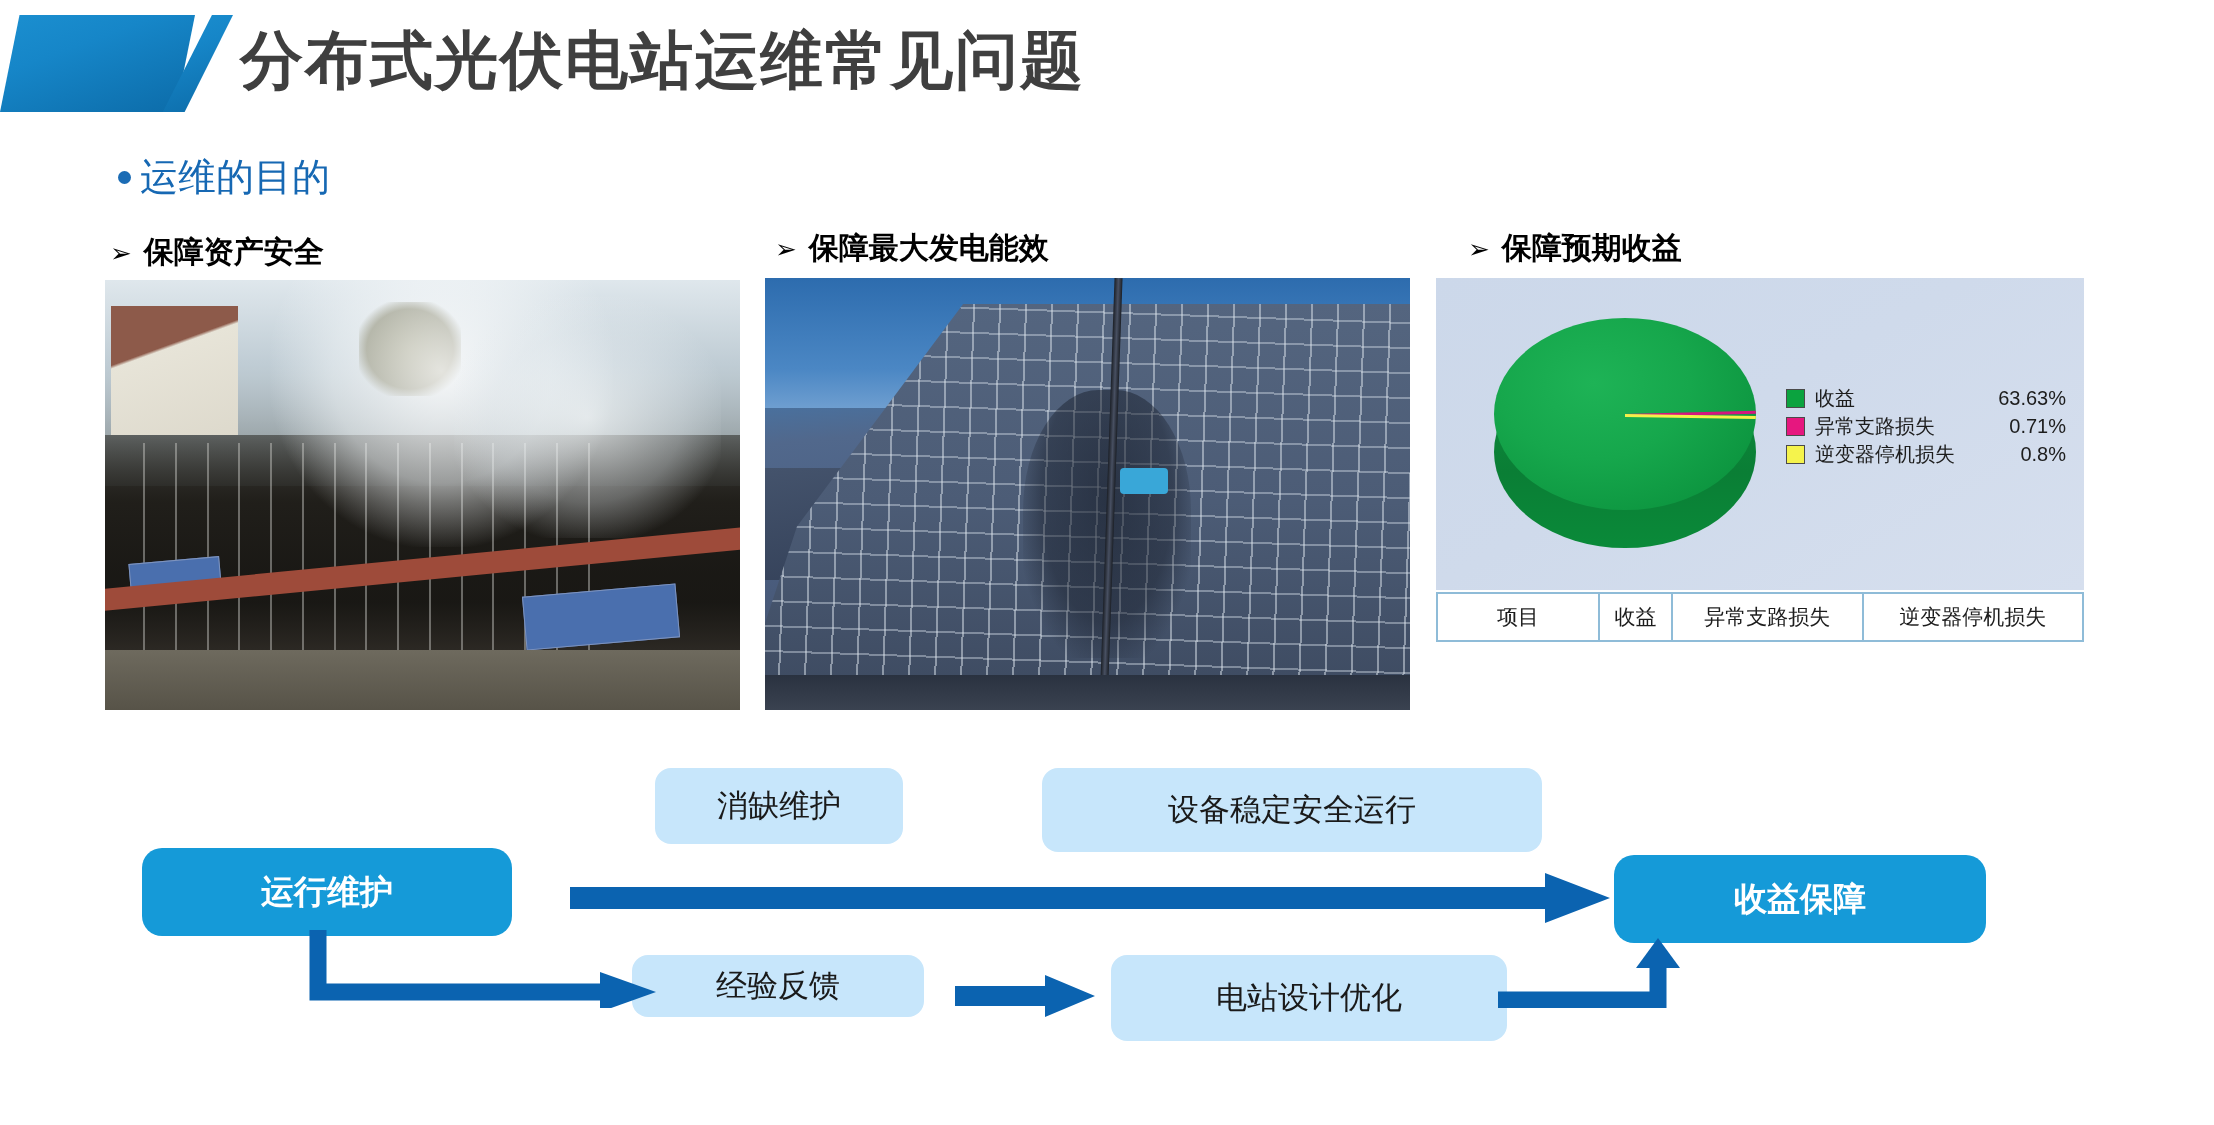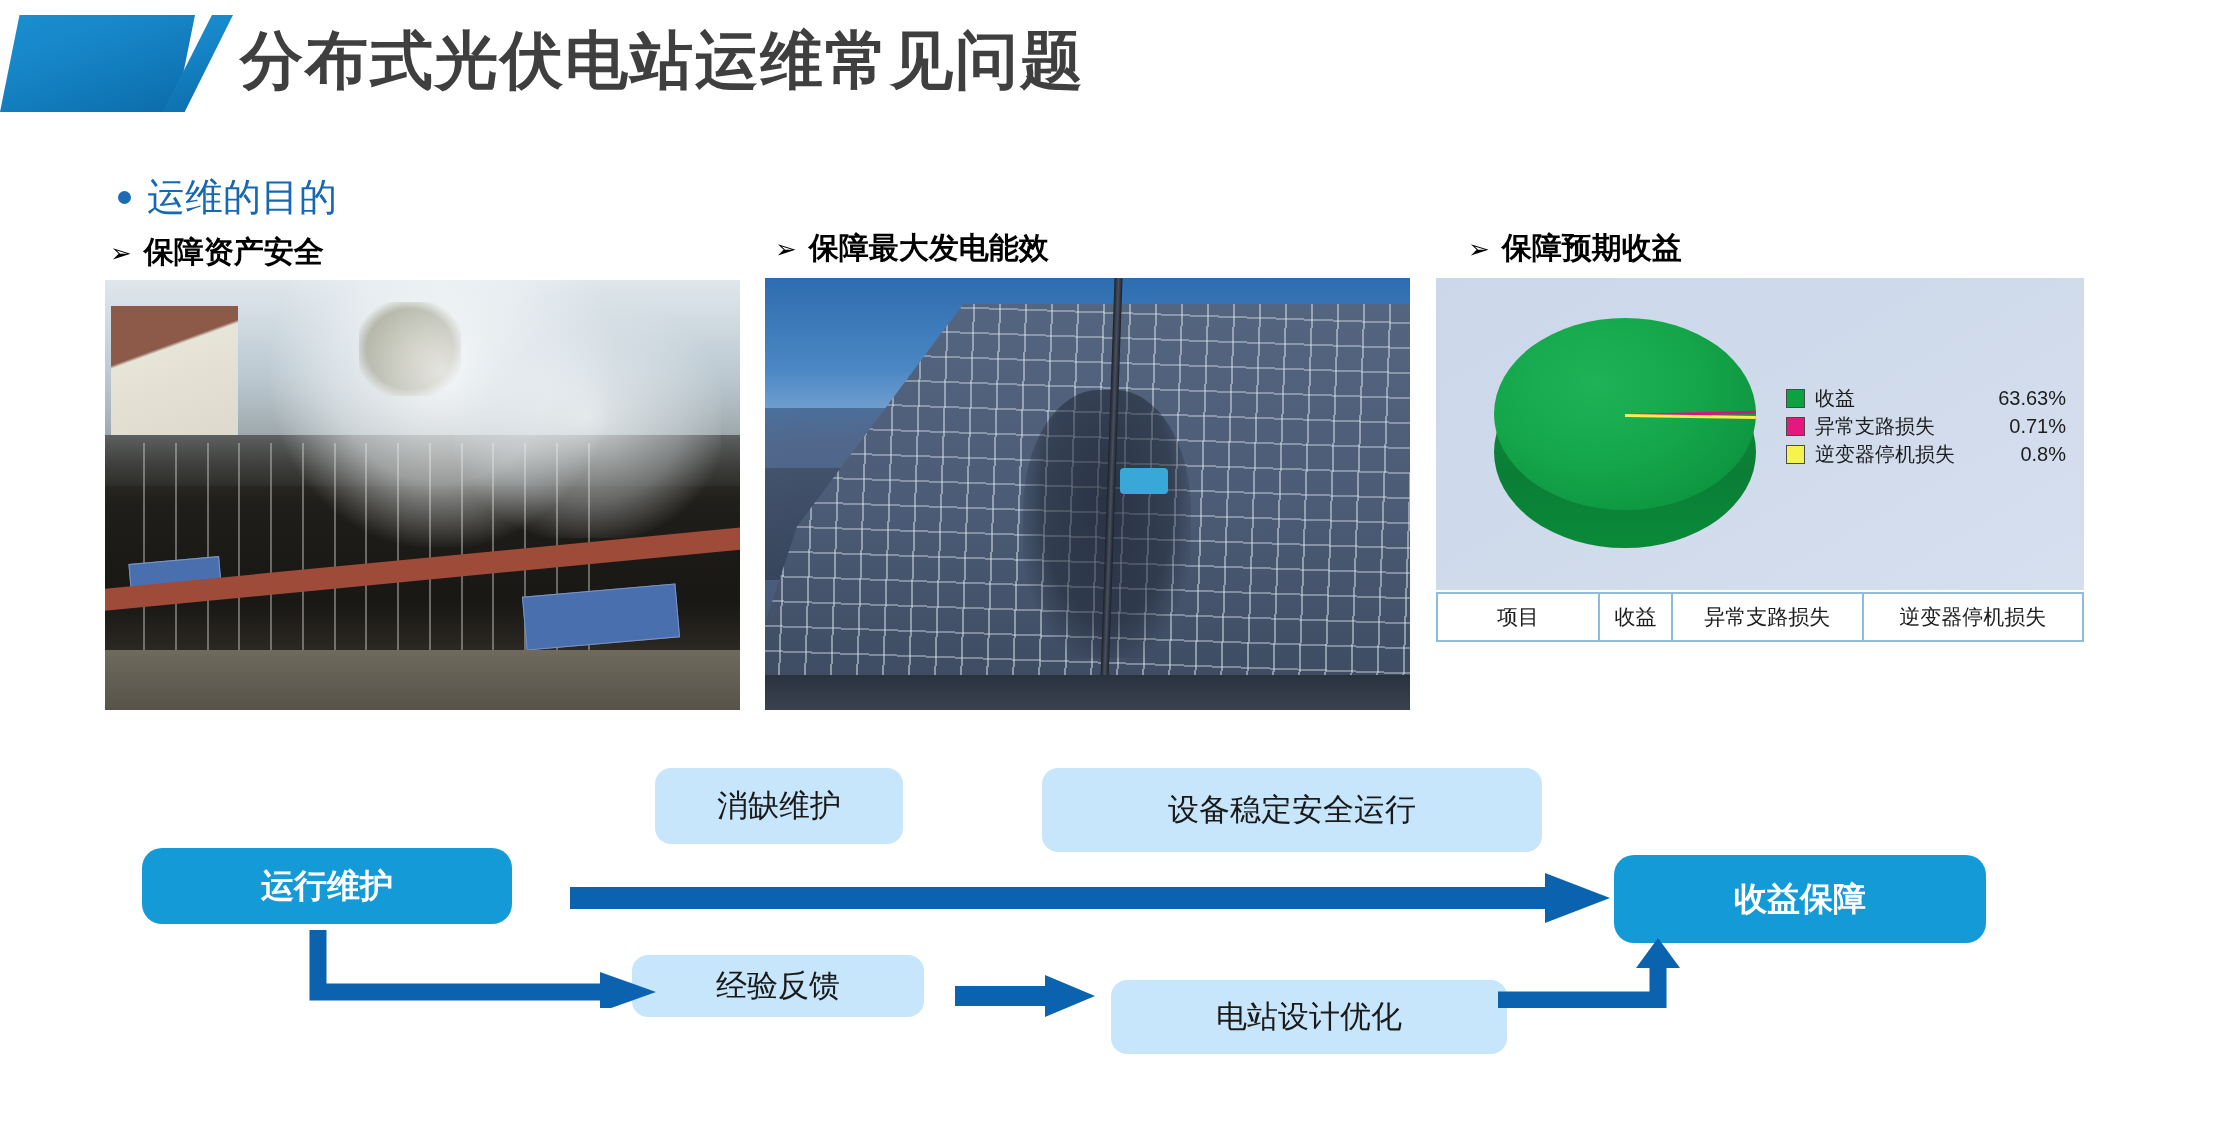--- a/index.html
+++ b/index.html
@@ -54,22 +54,21 @@
     white-space: nowrap;
   }
 
   
   #bullet-row {
     position: absolute;
     left: 118px;
     top: 152px;
     display: flex;
     align-items: center;
-    gap: 16px;
-    margin-top: 20px;
+    gap: 9px;
   }
   .bullet-dot {
     width: 13px;
     height: 13px;
     border-radius: 50%;
     background: #1b6cb5;
     display: inline-block;
   }
   #bullet-text {
     font-size: 38px;
@@ -319,24 +318,24 @@
   }
   .box-dark {
     background: #159ad8;
     color: #ffffff;
     font-size: 33px;
     font-weight: 700;
     border-radius: 20px;
   }
   #box-xiaoque  { left: 655px;  top: 768px;  width: 248px; height: 76px; }
   #box-shebei   { left: 1042px; top: 768px;  width: 500px; height: 84px; }
-  #box-yunwei   { left: 142px;  top: 848px;  width: 370px; height: 76px; }
+  #box-yunwei   { left: 142px;  top: 848px;  width: 370px; height: 88px; }
   #box-shouyi   { left: 1614px; top: 855px;  width: 372px; height: 88px; }
   #box-jingyan  { left: 632px;  top: 955px;  width: 292px; height: 62px; }
-  #box-dianzhan { left: 1111px; top: 980px;  width: 396px; height: 74px; }
+  #box-dianzhan { left: 1111px; top: 955px;  width: 396px; height: 86px; }
 
   
   #arrow-main {
     position: absolute;
     left: 570px;
     top: 873px;
     width: 1040px;
     height: 50px;
   }
   #arrow-mid {

